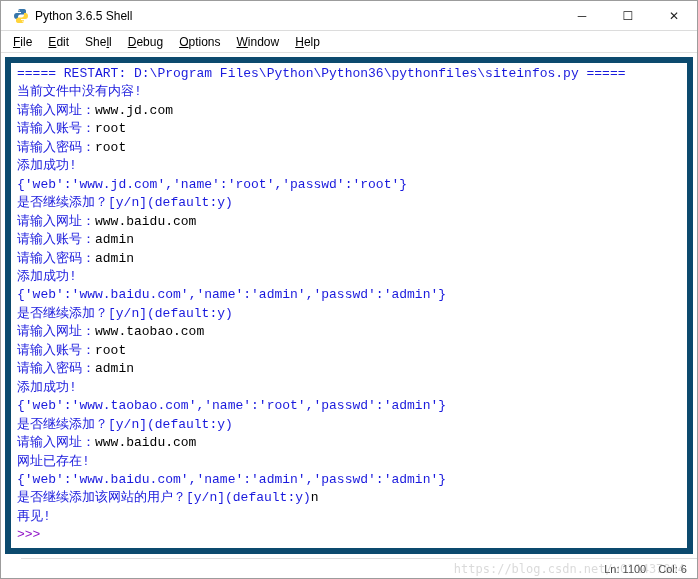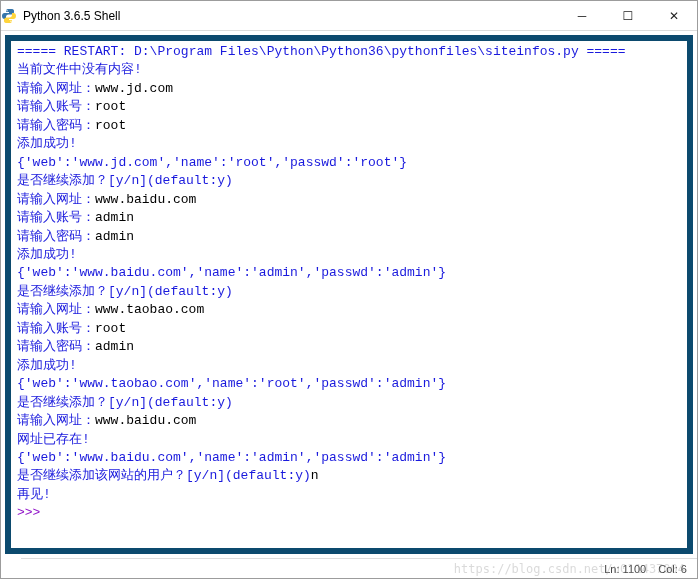--- a/index.html
+++ b/index.html
@@ -16,21 +16,21 @@
     height: 579px;
     background: #fff;
     border: 1px solid #9c9c9c;
     display: flex;
     flex-direction: column;
   }
   .titlebar {
     height: 30px;
     display: flex;
     align-items: center;
-    padding-left: 0;
+    padding-left: 12px;
     font-size: 12px;
     color: #000;
     border-bottom: 1px solid #dcdcdc;
   }
   .ticon {
     width: 16px; height: 16px;
     margin-right: 6px;
     display: inline-block;
   }
   .title { flex: 1; }
@@ -110,20 +110,29 @@
       </svg>
     </span>
     <span class="title">Python 3.6.5 Shell</span>
     <div class="winbtns">
       <div class="winbtn">─</div>
       <div class="winbtn">☐</div>
       <div class="winbtn close">✕</div>
     </div>
   </div>
 
+  <div class="menubar">
+    <span class="menuitem"><span class="ul">F</span>ile</span>
+    <span class="menuitem"><span class="ul">E</span>dit</span>
+    <span class="menuitem">She<span class="ul">l</span>l</span>
+    <span class="menuitem"><span class="ul">D</span>ebug</span>
+    <span class="menuitem"><span class="ul">O</span>ptions</span>
+    <span class="menuitem"><span class="ul">W</span>indow</span>
+    <span class="menuitem"><span class="ul">H</span>elp</span>
+  </div>
 
   <div class="shell" id="shell"><div class="blue">===== RESTART: D:\Program Files\Python\Python36\pythonfiles\siteinfos.py =====</div><div class="blue">当前文件中没有内容!</div><div><span class="blue">请输入网址：</span><span>www.jd.com</span></div><div><span class="blue">请输入账号：</span><span>root</span></div><div><span class="blue">请输入密码：</span><span>root</span></div><div class="blue">添加成功!</div><div class="blue">{'web':'www.jd.com','name':'root','passwd':'root'}</div><div class="blue">是否继续添加？[y/n](default:y)</div><div><span class="blue">请输入网址：</span><span>www.baidu.com</span></div><div><span class="blue">请输入账号：</span><span>admin</span></div><div><span class="blue">请输入密码：</span><span>admin</span></div><div class="blue">添加成功!</div><div class="blue">{'web':'www.baidu.com','name':'admin','passwd':'admin'}</div><div class="blue">是否继续添加？[y/n](default:y)</div><div><span class="blue">请输入网址：</span><span>www.taobao.com</span></div><div><span class="blue">请输入账号：</span><span>root</span></div><div><span class="blue">请输入密码：</span><span>admin</span></div><div class="blue">添加成功!</div><div class="blue">{'web':'www.taobao.com','name':'root','passwd':'admin'}</div><div class="blue">是否继续添加？[y/n](default:y)</div><div><span class="blue">请输入网址：</span><span>www.baidu.com</span></div><div class="blue">网址已存在!</div><div class="blue">{'web':'www.baidu.com','name':'admin','passwd':'admin'}</div><div><span class="blue">是否继续添加该网站的用户？[y/n](default:y)</span><span>n</span></div><div class="blue">再见!</div><div class="purple">&gt;&gt;&gt; </div></div>
 
   <div class="statusbar">
     <span class="watermark">https://blog.csdn.net/u011437004</span>
     <span>Ln: 1100</span>
     <span>Col: 6</span>
   </div>
 
 </div>

